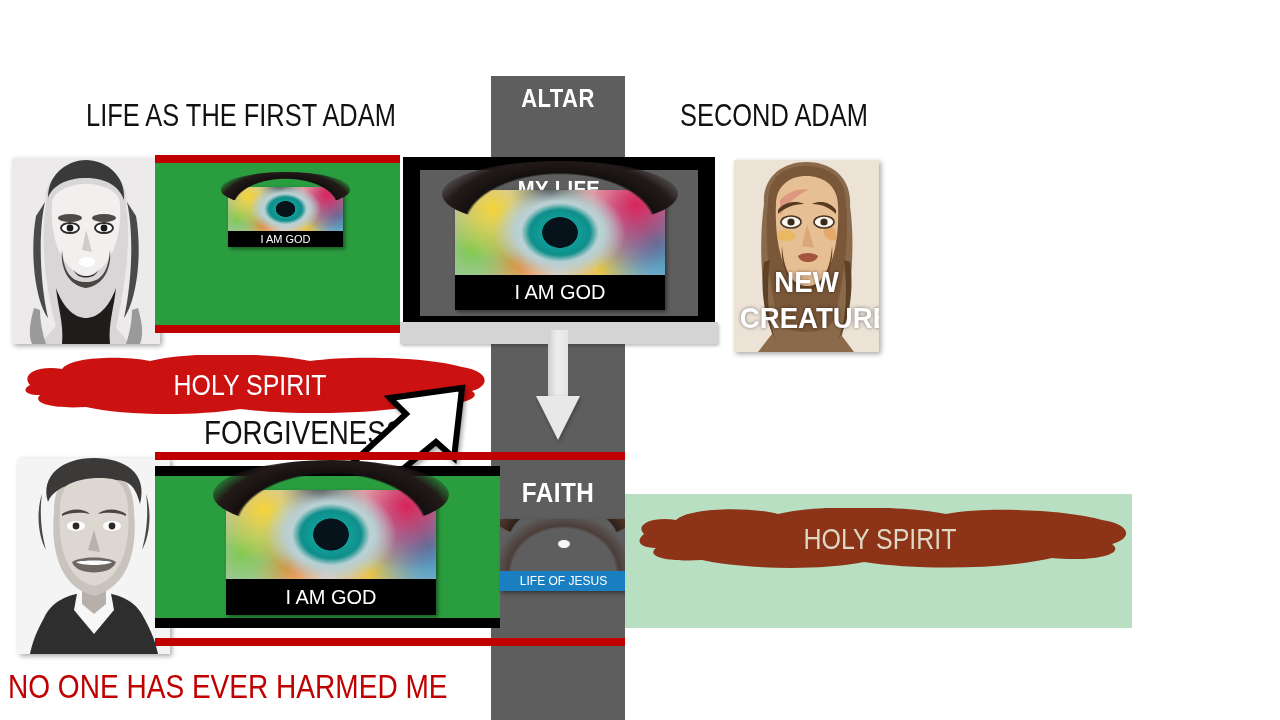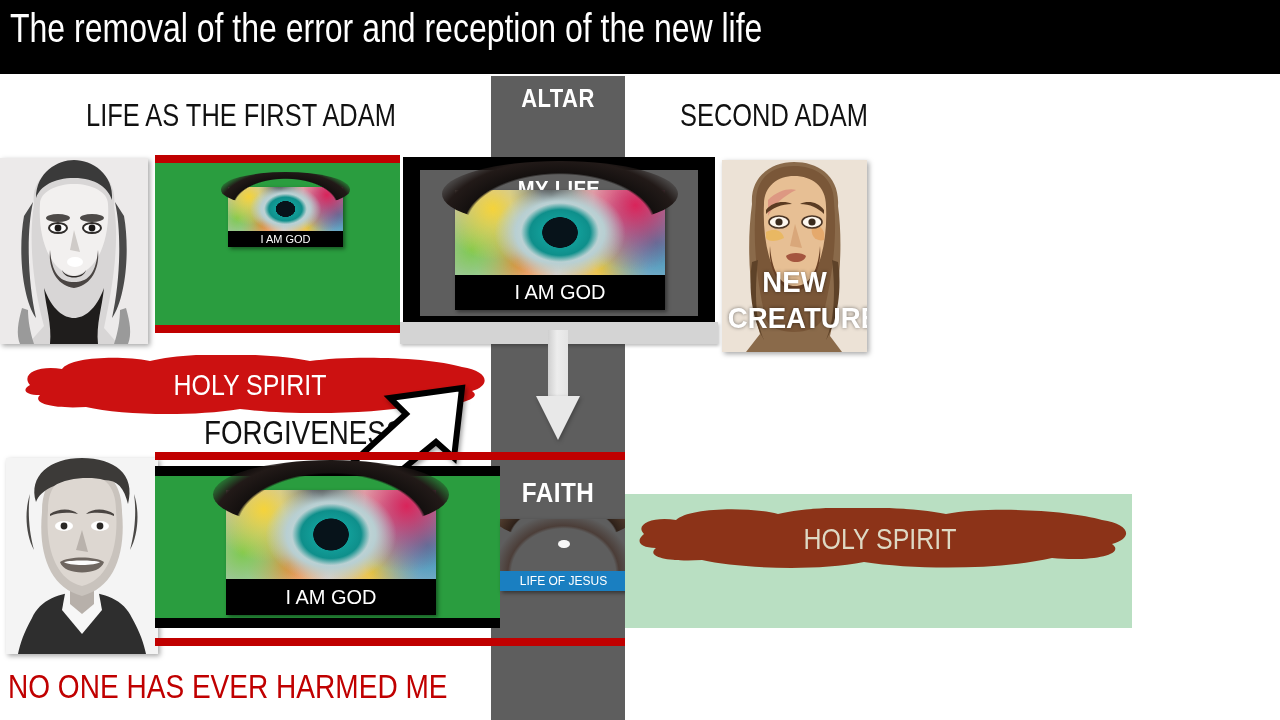--- a/index.html
+++ b/index.html
@@ -103,21 +103,21 @@
     content:"";position:absolute;left:-4%;top:-44%;width:108%;height:84%;
     border-radius:50%;
     background:radial-gradient(ellipse at 50% 100%, rgba(0,0,0,0) 55%, #2e2119 57%, #4a372a 70%, rgba(74,55,42,0) 84%);
   }
   .glint{
     position:absolute;width:9%;height:16%;border-radius:50%;
     background:#ffffff;left:46%;top:40%;opacity:.95;
   }
 
   
-  .face-card{position:absolute;box-shadow:2px 2px 5px rgba(0,0,0,.35);overflow:hidden;}
+  .face-card{position:absolute;box-shadow:2px 2px 5px rgba(0,0,0,.35);overflow:hidden;margin-left:12px;}
 
   .jesus-grey{
     background:#e9e9e9;
   }
   .jesus-color{
     background:#efe4d8;
   }
 
   
   .mylife-outer{
@@ -212,23 +212,20 @@
   }
 
   
   .portrait{position:absolute;left:0;top:0;width:100%;height:100%;}
 </style>
 </head>
 <body>
 
 <div class="stage">
 
-  <div class="titlebar">
-    <div class="txt">The removal of the error and reception of the new life</div>
-  </div>
 
   <div class="hd" id="hd-first">LIFE AS THE FIRST ADAM</div>
   <div class="hd" id="hd-second">SECOND ADAM</div>
 
   <div class="altar-col"></div>
   <div class="altar-label">ALTAR</div>
 
   <div class="face-card jesus-grey" style="left:0px;top:158px;width:148px;height:186px;">
     <svg class="portrait" viewBox="0 0 148 186" preserveAspectRatio="none">
       <rect width="148" height="186" fill="#eceaea"></rect>

